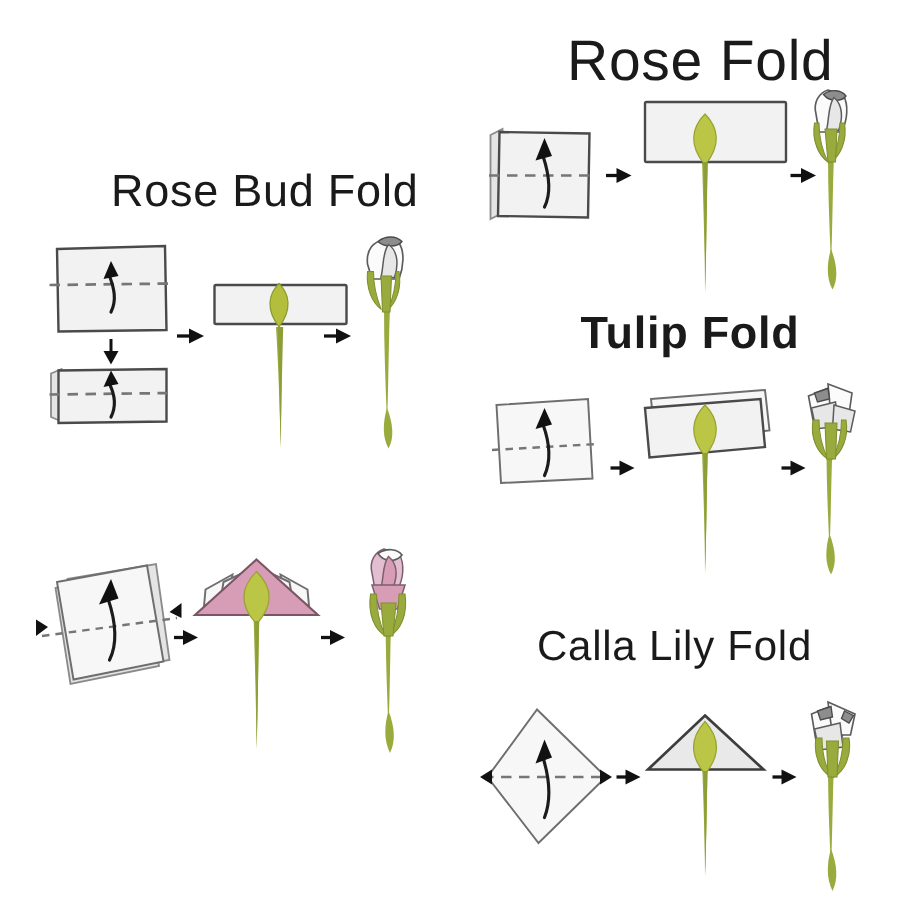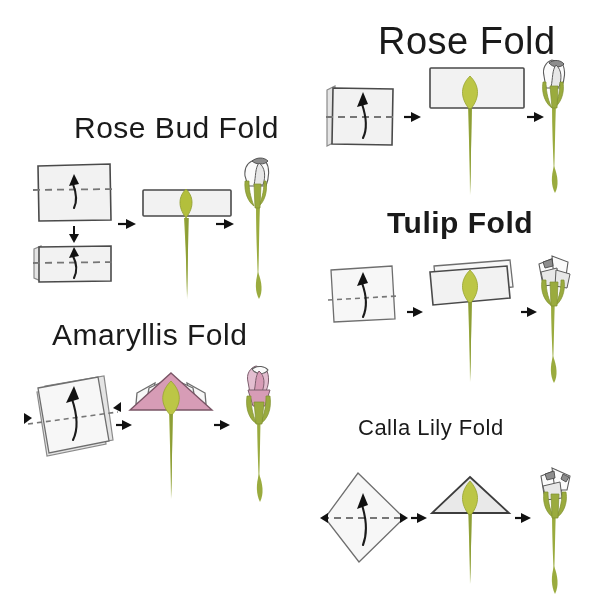--- a/index.html
+++ b/index.html
@@ -41,22 +41,21 @@
   .sep{fill:#9aab3e;stroke:#7e8f2e;stroke-width:0.7;}
 </style>
 </head>
 <body>
 
 <div class="canvas">
 
   <div class="title" style="left:48px; top:113px; font-size:30px;margin-left:26px;">Rose Bud Fold</div>
   <div class="title" style="left:378px; top:22px; font-size:38px;">Rose Fold</div>
   <div class="title" style="left:387px; top:208px; font-size:30px;font-weight:bold;">Tulip Fold</div>
-  <div class="title" style="left:52px; top:320px; font-size:30px;">Amaryllis Fold</div>
-  <div class="title" style="left:358px; top:417px; font-size:22px;">Calla Lily Fold</div>
+  <div class="title" style="left:358px; top:417px; font-size:28px;">Calla Lily Fold</div>
 
   <svg width="600" height="600" viewBox="0 0 600 600">
     <defs>
       <marker id="ah" markerWidth="7" markerHeight="7" refX="2" refY="3.2" orient="auto">
         <path d="M0,0 L6,3.2 L0,6.4 Z" class="arrowhead"></path>
       </marker>
       <linearGradient id="stemgrad" x1="0" y1="0" x2="1" y2="0">
         <stop offset="0%" stop-color="#8d9e36"></stop>
         <stop offset="45%" stop-color="#a7b74a"></stop>
         <stop offset="100%" stop-color="#879832"></stop>

